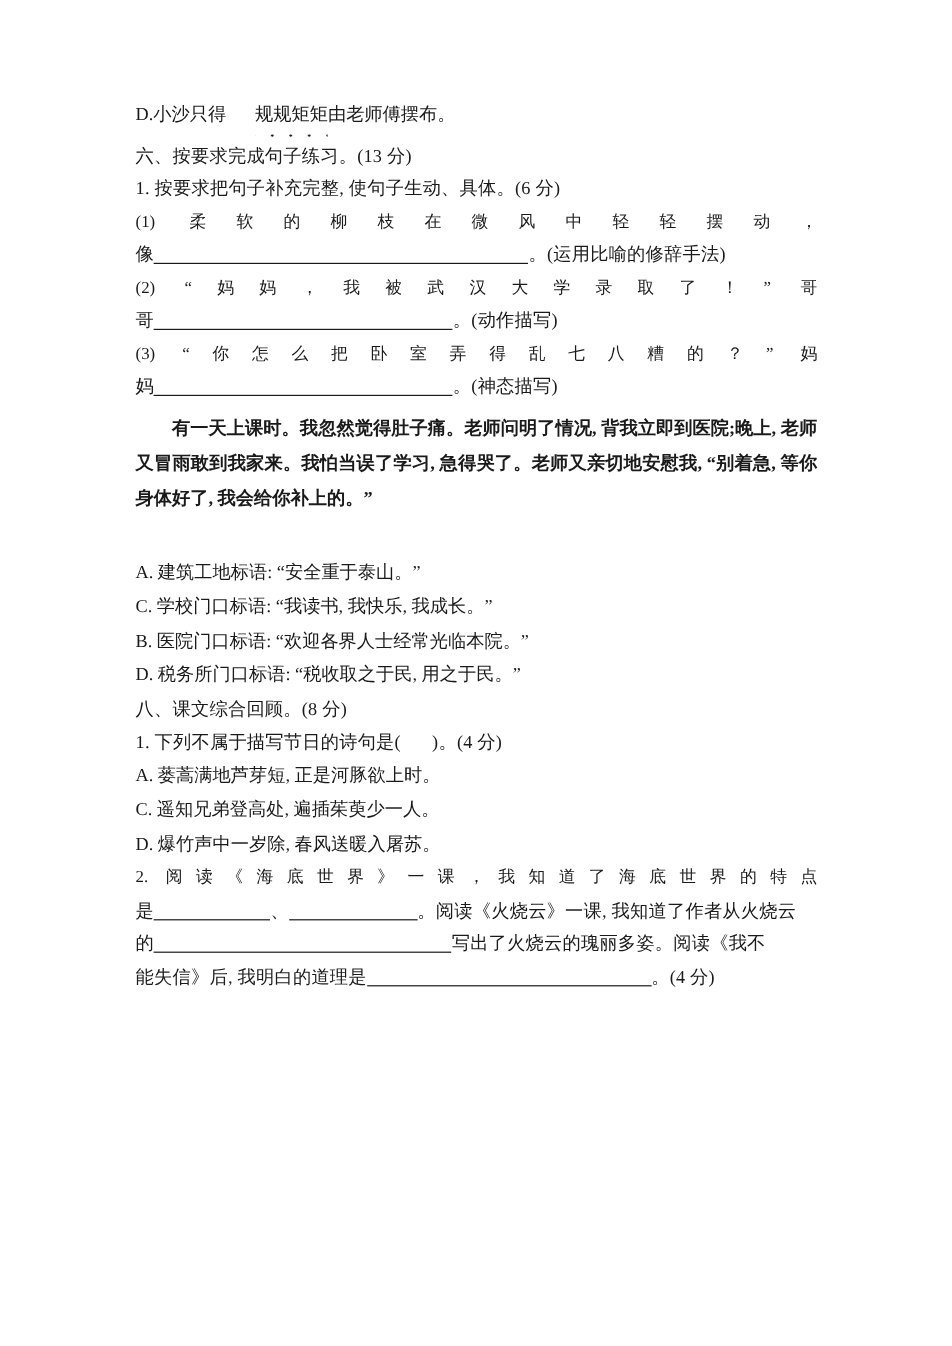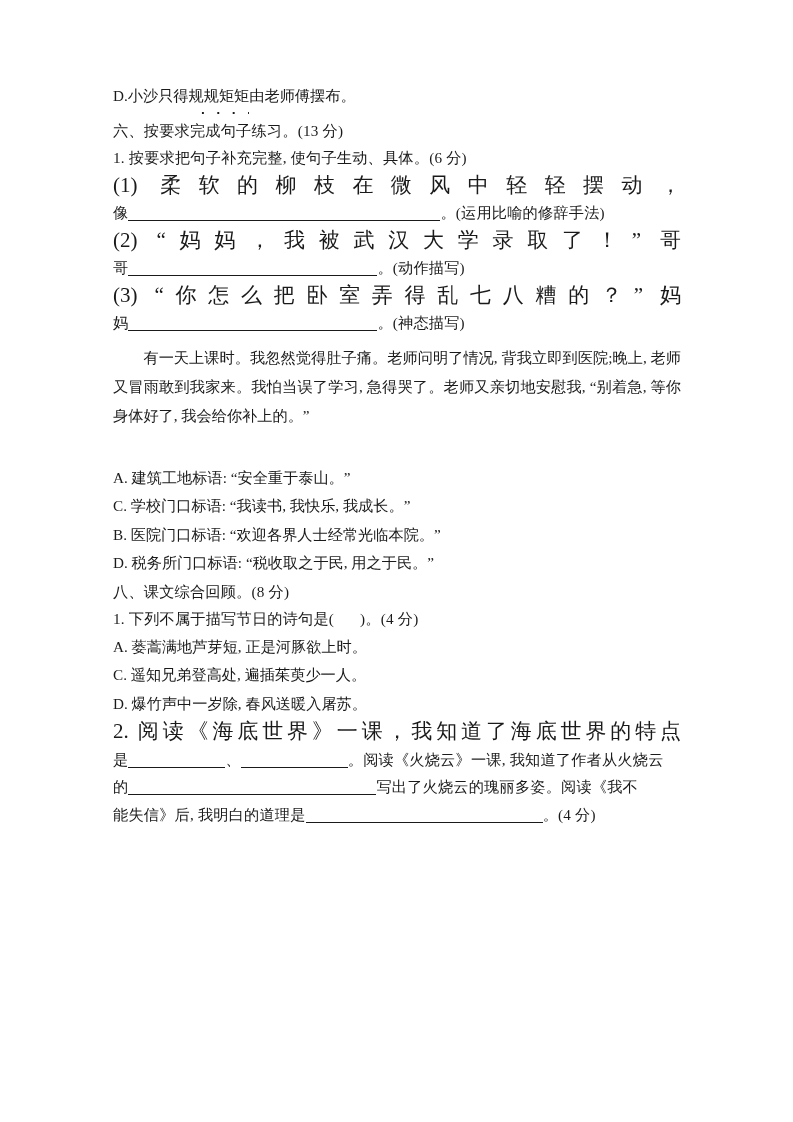--- a/index.html
+++ b/index.html
@@ -32,51 +32,53 @@
   
   .line {
     font-size: 15.2px;
     line-height: 27.5px;
     letter-spacing: 0.2px;
     white-space: nowrap;
   }
 
   
   .spread {
-    font-size: 21px;
+    font-size: 14px;
     line-height: 27.5px;
     text-align: justify;
     text-align-last: justify;
     text-justify: inter-character;
     width: 568px;
   }
 
   .para {
     font-size: 15.2px;
     line-height: 29px;
     text-align: justify;
     text-indent: 30.4px;
     width: 568px;
     word-break: break-all;
+    font-weight: bold;
   }
 
   .opt {
     font-size: 15.2px;
     line-height: 28.5px;
     white-space: nowrap;
   }
 
   
   .gap-sm { height: 6px; }
   .gap-lg { height: 34px; }
 
   
   .dots {
     position: relative;
     display: inline-block;
+    margin-left: 24px;
   }
   .dots::after {
     content: "";
     position: absolute;
     left: 0;
     right: 0;
     bottom: -3px;
     height: 2px;
     background-image: radial-gradient(circle, #1a1a1a 0.9px, rgba(0,0,0,0) 1.1px);
     background-size: 15.4px 2px;

